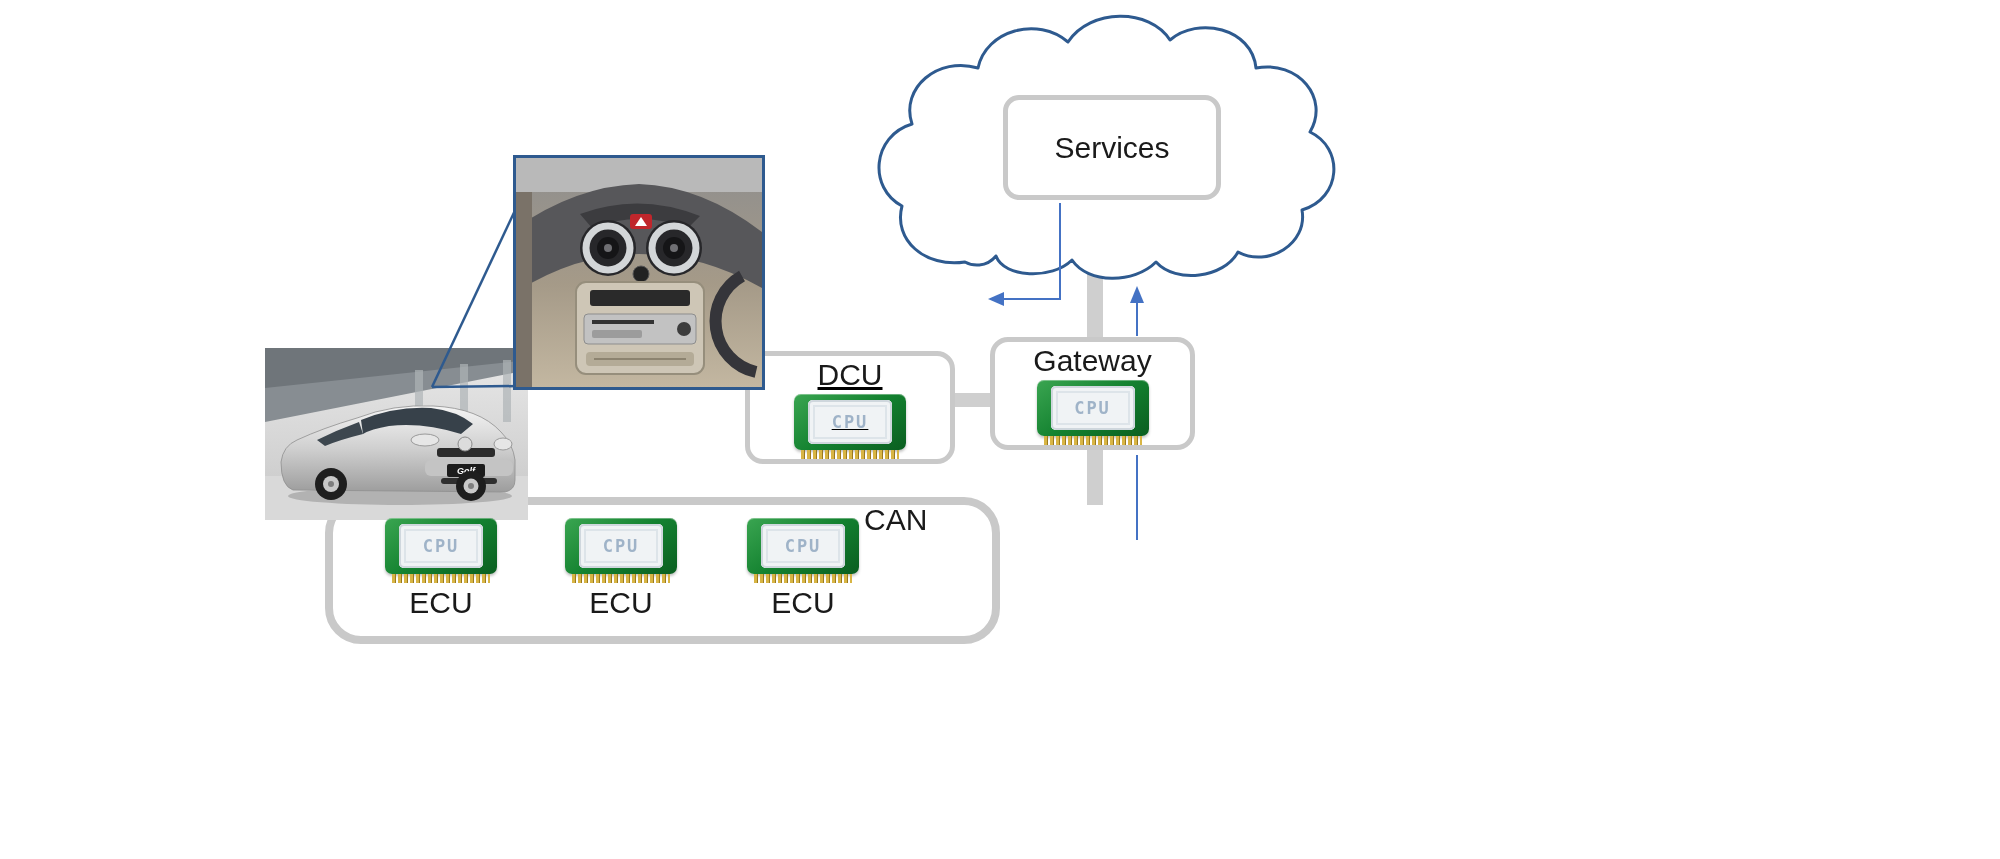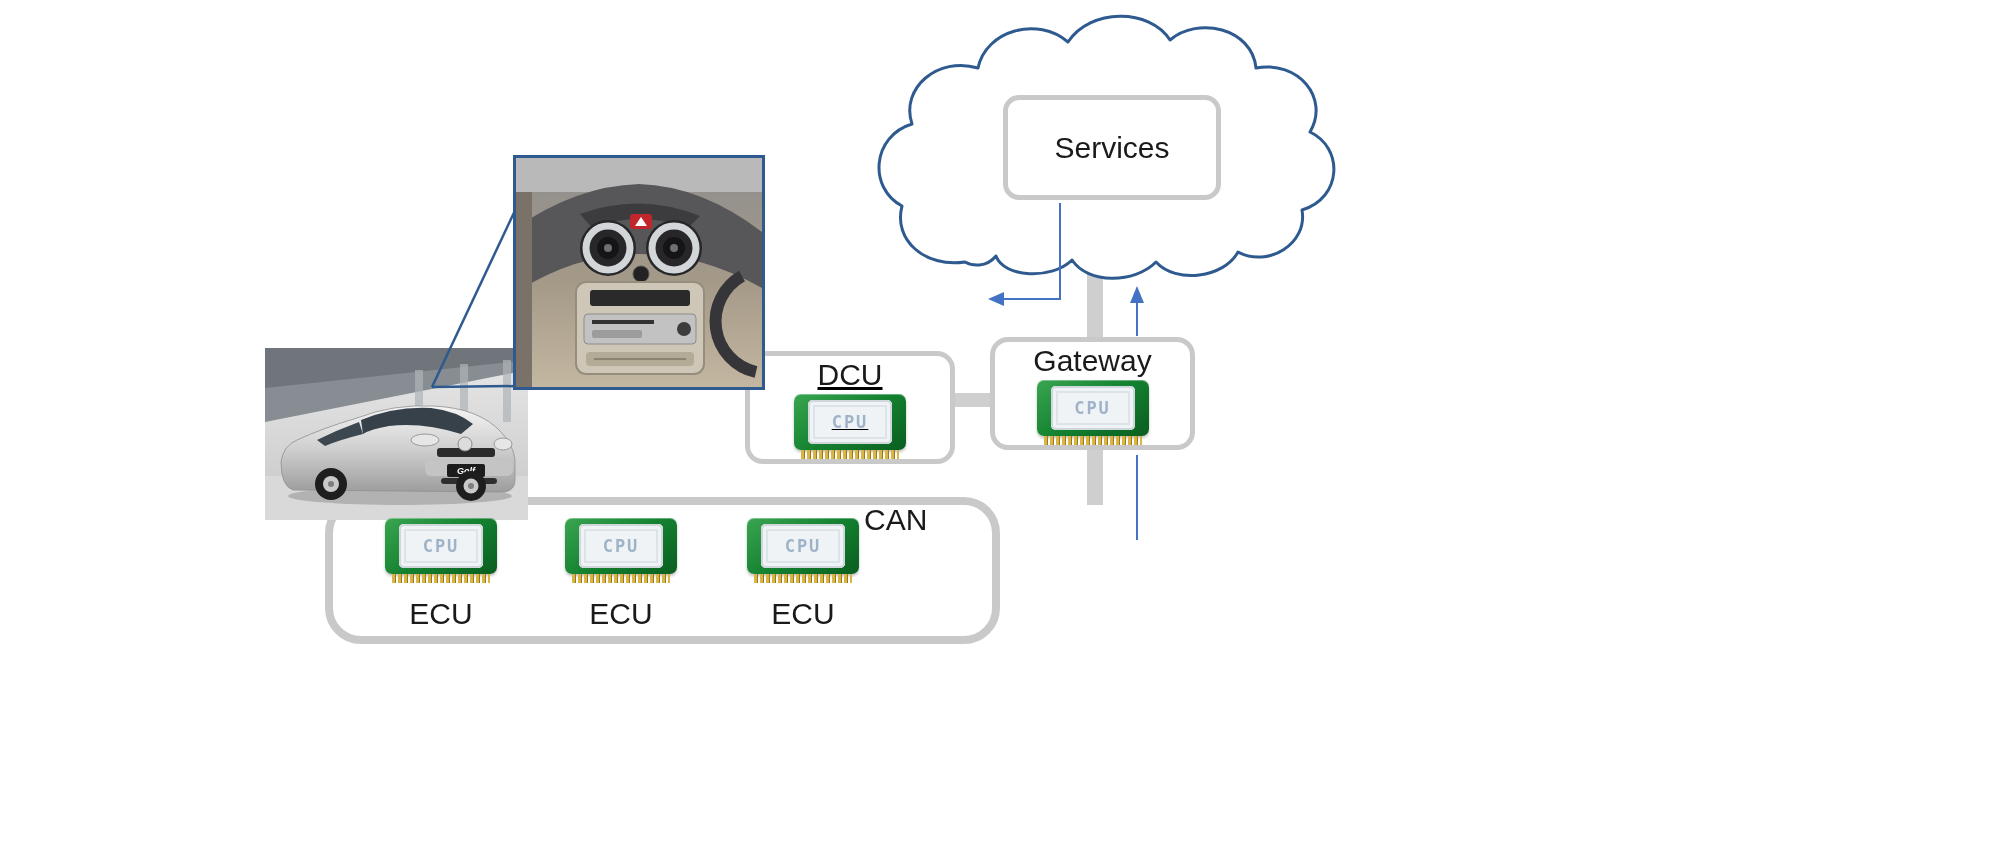--- a/index.html
+++ b/index.html
@@ -28,21 +28,21 @@
            display:flex;flex-direction:column;align-items:center;padding-top:2px;}
   .dcu-box{left:745px;top:351px;text-decoration:underline;}
   .gateway-box{left:990px;top:337px;width:205px;}
 
   .label{font-size:30px;line-height:34px;color:var(--label-text,#1a1a1a);white-space:nowrap;}
   .can-label{position:absolute;left:864px;top:503px;z-index:3;}
 
   
   .ecu-group{position:absolute;z-index:3;width:112px;display:flex;flex-direction:column;align-items:center;}
   .ecu-a{left:385px;top:516px;} .ecu-b{left:565px;top:516px;} .ecu-c{left:747px;top:516px;}
-  .ecu-group .label{margin-top:14px;}
+  .ecu-group .label{margin-top:3px;}
 
   
   .chip{width:112px;margin-top:2px;}
   .chip-body{height:56px;border-radius:7px;display:flex;align-items:center;justify-content:center;
      background:linear-gradient(145deg,var(--chip-green-light,#3aa551) 0%,#148230 50%,var(--chip-green-dark,#0a5e20) 100%);
      box-shadow:inset 0 1px 0 rgba(255,255,255,.35),0 2px 3px rgba(0,0,0,.25);}
   .chip-cap{width:84px;height:44px;border-radius:5px;background:#f0f3f5;display:flex;align-items:center;justify-content:center;
      box-shadow:inset 0 0 0 2px #cfd7dd,inset 0 0 0 5px #f0f3f5,inset 0 0 0 7px #dde4e9;}
   .chip-label{font-family:"DejaVu Sans Mono",monospace;font-size:17px;font-weight:bold;letter-spacing:2px;
      color:var(--chip-text,#9fb3c8);}

